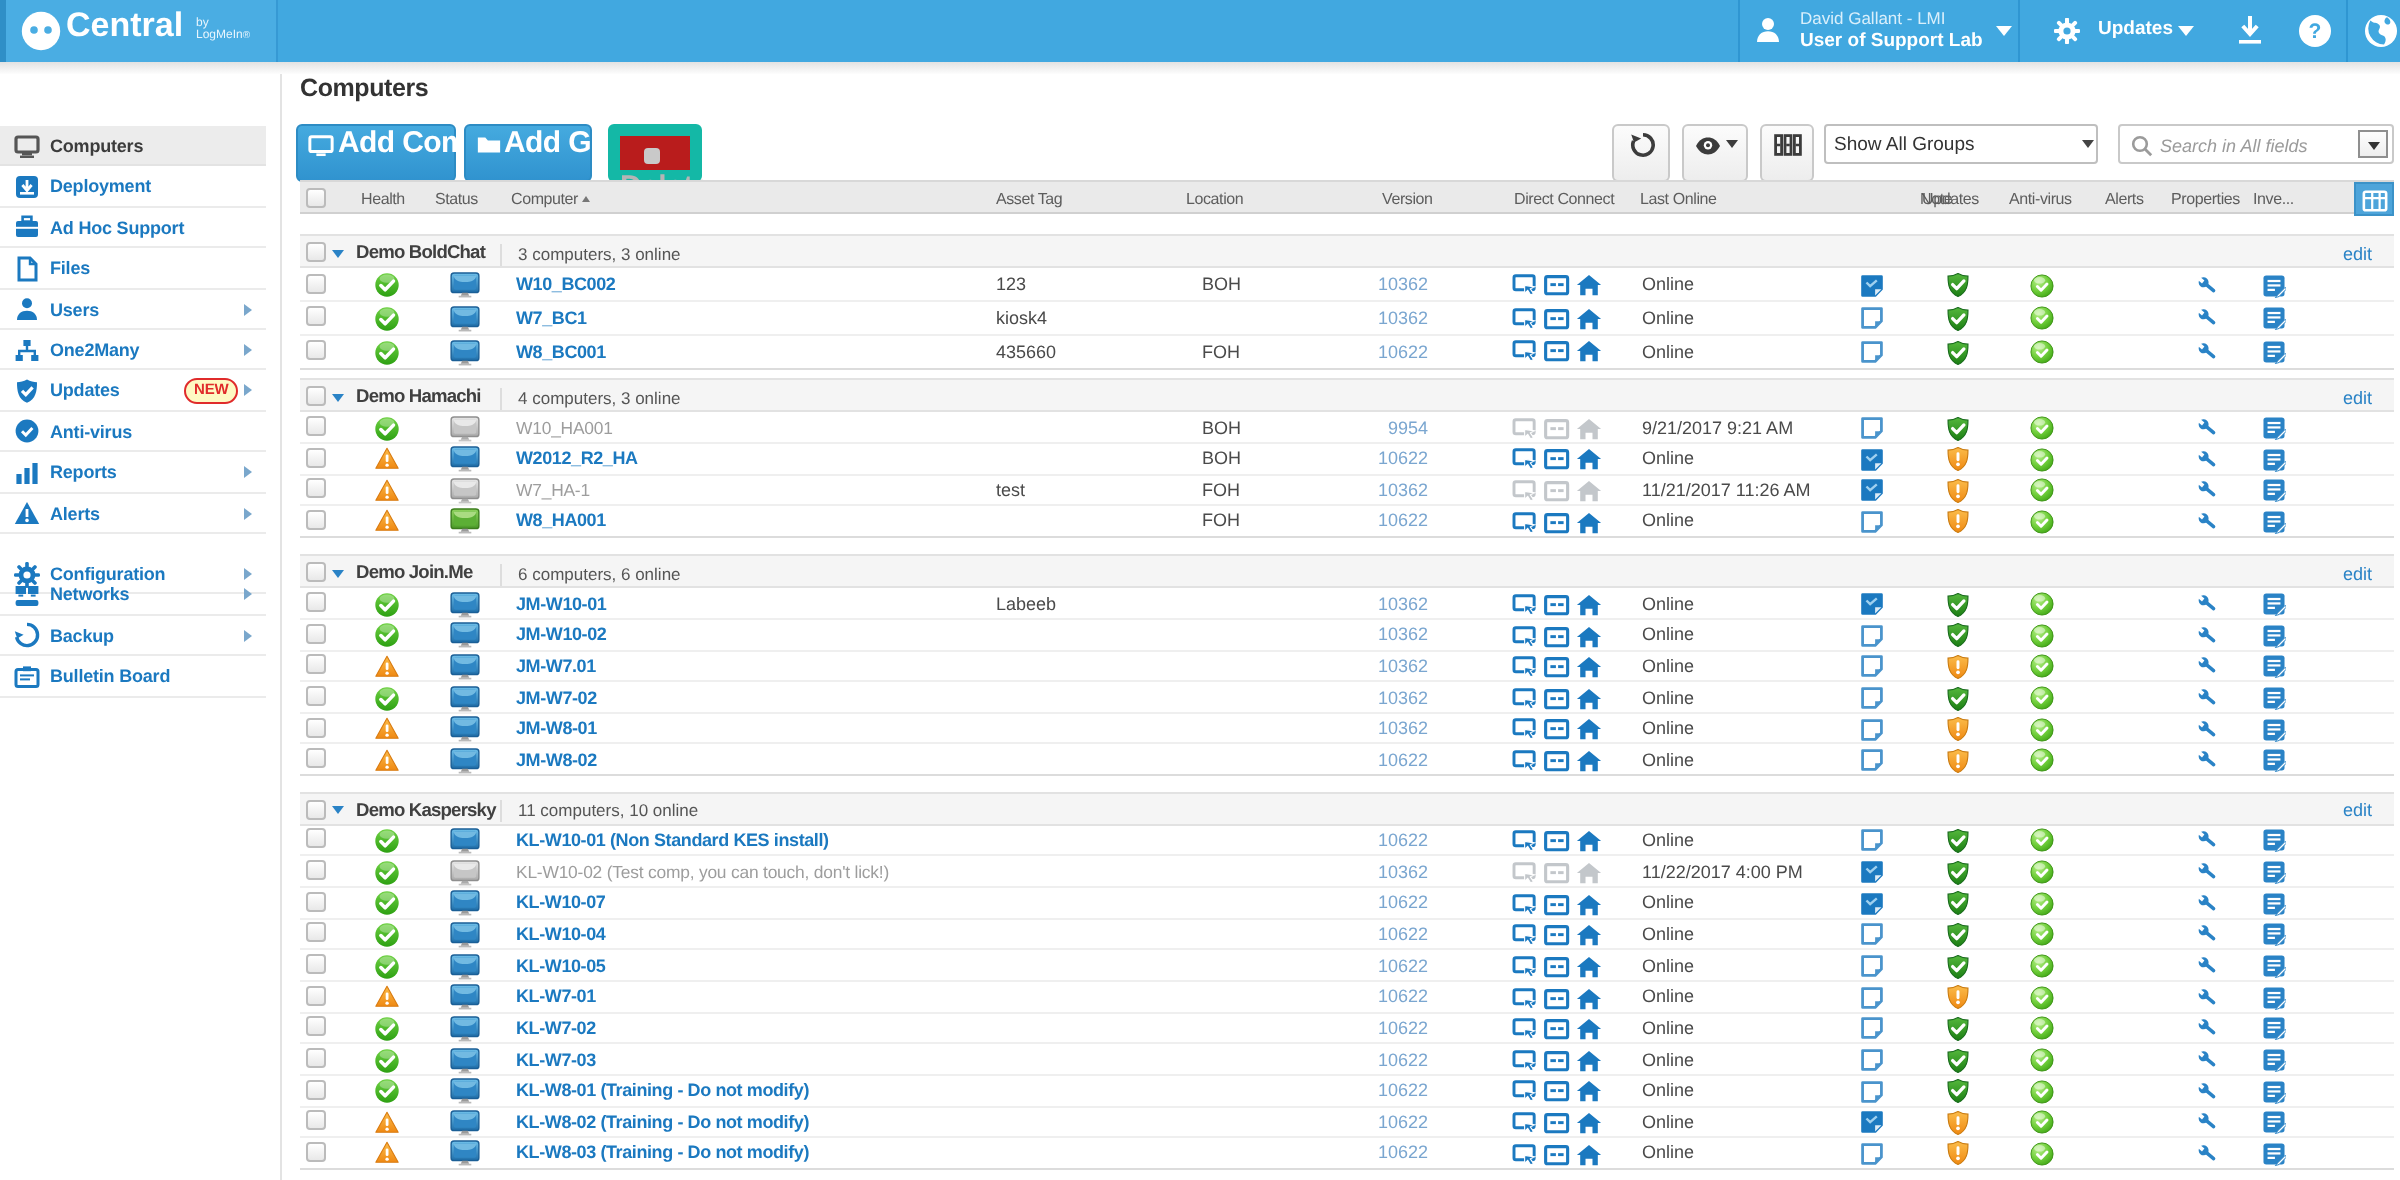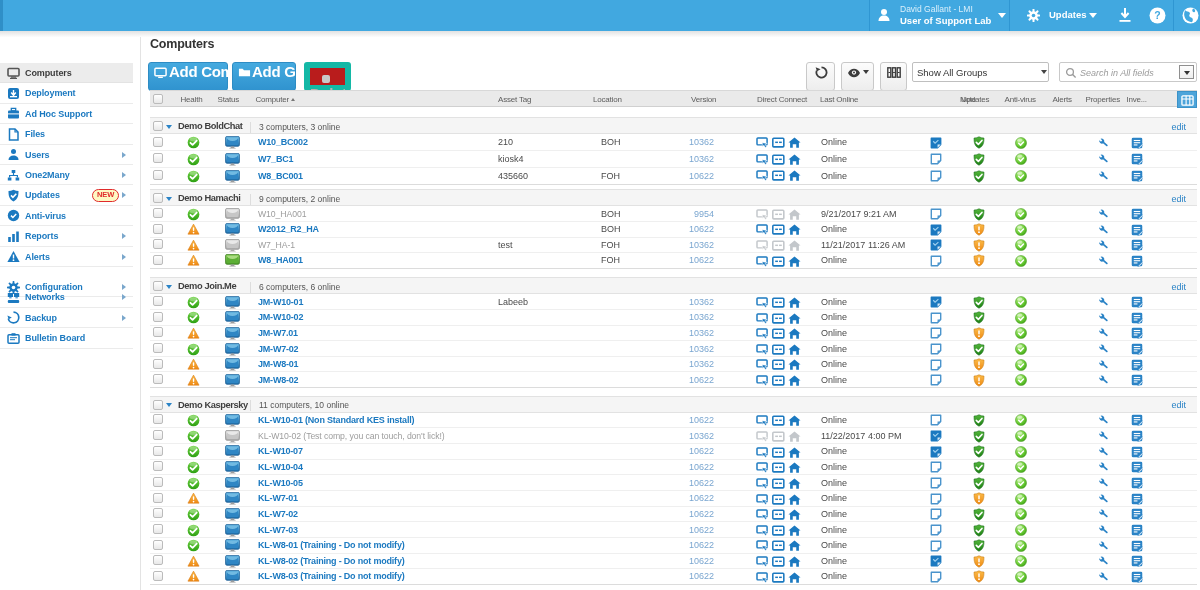--- a/index.html
+++ b/index.html
@@ -171,20 +171,30 @@
         <rect x="3" y="8" width="4" height="1.2" fill="#fff"></rect>
  <path d="M12.6 7.2l-4 4 -1.4 1.6 2-0.6 4-4z" fill="#fff" stroke="#2a83c6" stroke-width="0.5"></path>
 </symbol>
 <symbol id="grid" viewBox="0 0 14 14">
  <rect x="1" y="2" width="12" height="10" rx="1" fill="none" stroke="#fff" stroke-width="1.4"></rect>
  <path d="M1 5.4h12M5.5 2v10M9.5 2v10" stroke="#fff" stroke-width="1.2"></path>
 </symbol>
 </defs>
   </svg>
 <div id="hdr">
+<div class="logo">
+ <svg style="position:absolute;left:10px;top:5px" width="21" height="21" viewBox="0 0 21 21">
+  <circle cx="10.5" cy="10.5" r="9.6" fill="#fff"></circle>
+  <circle cx="7" cy="10" r="1.9" fill="#4aade3"></circle>
+        <circle cx="14" cy="10" r="1.9" fill="#4aade3"></circle>
+  <path d="M4.5 15.5 A8 8 0 0 0 16.5 15.5 L16.5 18 A9.6 9.6 0 0 1 4.5 18 Z" fill="#4aade3" opacity="0.0"></path>
+ </svg>
+ <div style="position:absolute;left:33px;top:3px;color:#fff;font-size:17px;font-weight:bold;letter-spacing:0px">Central</div>
+ <div style="position:absolute;left:98px;top:9px;color:#e8f5fd;font-size:6px;line-height:6px">by<br>LogMeIn<span style="font-size:5px">®</span></div>
+</div>
 <div class="ledge"></div>
 <div class="hsep" style="left:869px"></div>
 <div class="hsep" style="left:1009px"></div>
 <div class="hsep" style="left:1173px"></div>
 <svg style="position:absolute;left:876px;top:7px" width="16" height="16" viewBox="0 0 16 16">
       <circle cx="8" cy="5" r="3" fill="#fff"></circle>
       <path d="M2.5 14c0-3.4 2.4-5.4 5.5-5.4s5.5 2 5.5 5.4z" fill="#fff"></path>
     </svg>
 <div class="hname" style="left:900px;top:4px">
       <div class="l1">David Gallant - LMI</div>
@@ -472,21 +482,21 @@
             <svg class="ic" width="13" height="13">
               <use href="#hok"></use>
             </svg>
           </div>
           <div class="cell" style="left:75px;top:1.9px">
             <svg class="ic" width="15" height="13" viewBox="0 0 16 14">
               <use href="#mon"></use>
             </svg>
           </div>
           <div class="cell name " style="left:108px;top:2.9px;line-height:11px">W10_BC002</div>
-          <div class="cell txtc" style="left:348px;top:2.9px;line-height:11px">210</div>
+          <div class="cell txtc" style="left:348px;top:2.9px;line-height:11px">123</div>
           <div class="cell txtc" style="left:451px;top:2.9px;line-height:11px">BOH</div>
           <div class="cell ver" style="left:501px;top:2.9px;line-height:11px">10362</div>
           <div class="cell" style="left:606px;top:2.5px;width:60px;height:12px;position:absolute">
             <svg class="ic" style="position:absolute;left:0px;top:0" width="13" height="11" viewBox="0 0 14 12" color="#1b79c0">
               <rect x="1" y="1" width="11" height="7.6" rx="1" fill="none" stroke="#1b79c0" stroke-width="1.6"></rect>
               <path d="M6.8 6.2l5.4 0.8-2.3 1.1 1.7 2.5-1.5 0.9-1.6-2.6-1.7 1.5z" fill="#1b79c0" stroke="#fff" stroke-width="0.6"></path>
             </svg>
             <svg class="ic" style="position:absolute;left:16px;top:0" width="13" height="11" viewBox="0 0 14 12" color="#1b79c0">
               <rect x="0.8" y="1.4" width="12" height="9.4" rx="1" fill="none" stroke="#1b79c0" stroke-width="1.7"></rect>
               <rect x="3.4" y="5" width="3" height="1.6" fill="#1b79c0"></rect>
@@ -641,21 +651,21 @@
           </div>
         </div>
       </div>
       <div class="group" style="top:99.2px">
         <div class="ghead">
 <div class="cell" style="left:3px;top:3px">
             <div class="cbx"></div>
           </div>
 <div class="gcaret"></div>
 <div class="gname">Demo Hamachi</div>
-<div class="gcount">9 computers, 2 online</div>
+<div class="gcount">4 computers, 3 online</div>
 <div class="edit">edit</div>
 </div>
         <div class="row" style="top:17.2px;height:15.6px">
           <div class="cell" style="left:3px;top:1.8px">
             <div class="cbx"></div>
           </div>
           <div class="cell" style="left:37px;top:1.3px">
             <svg class="ic" width="13" height="13">
               <use href="#hok"></use>
             </svg>

